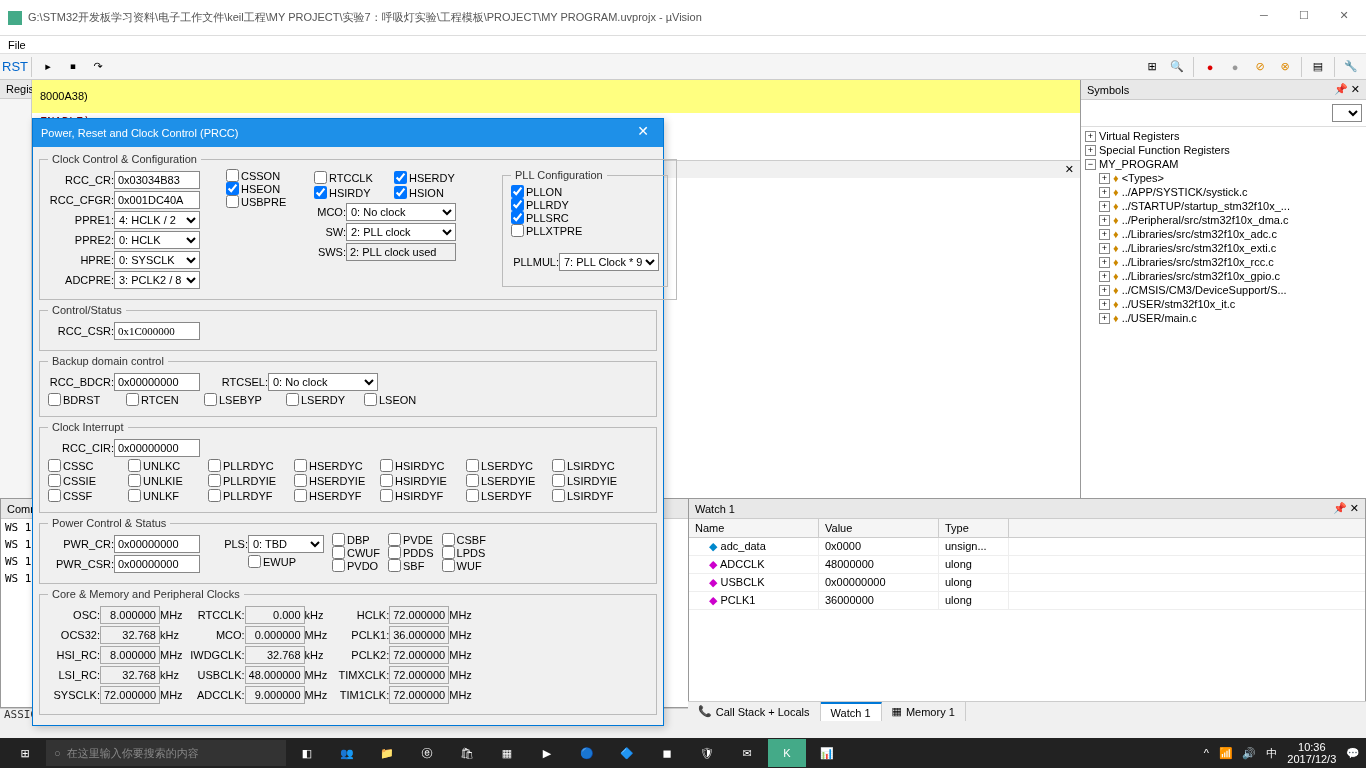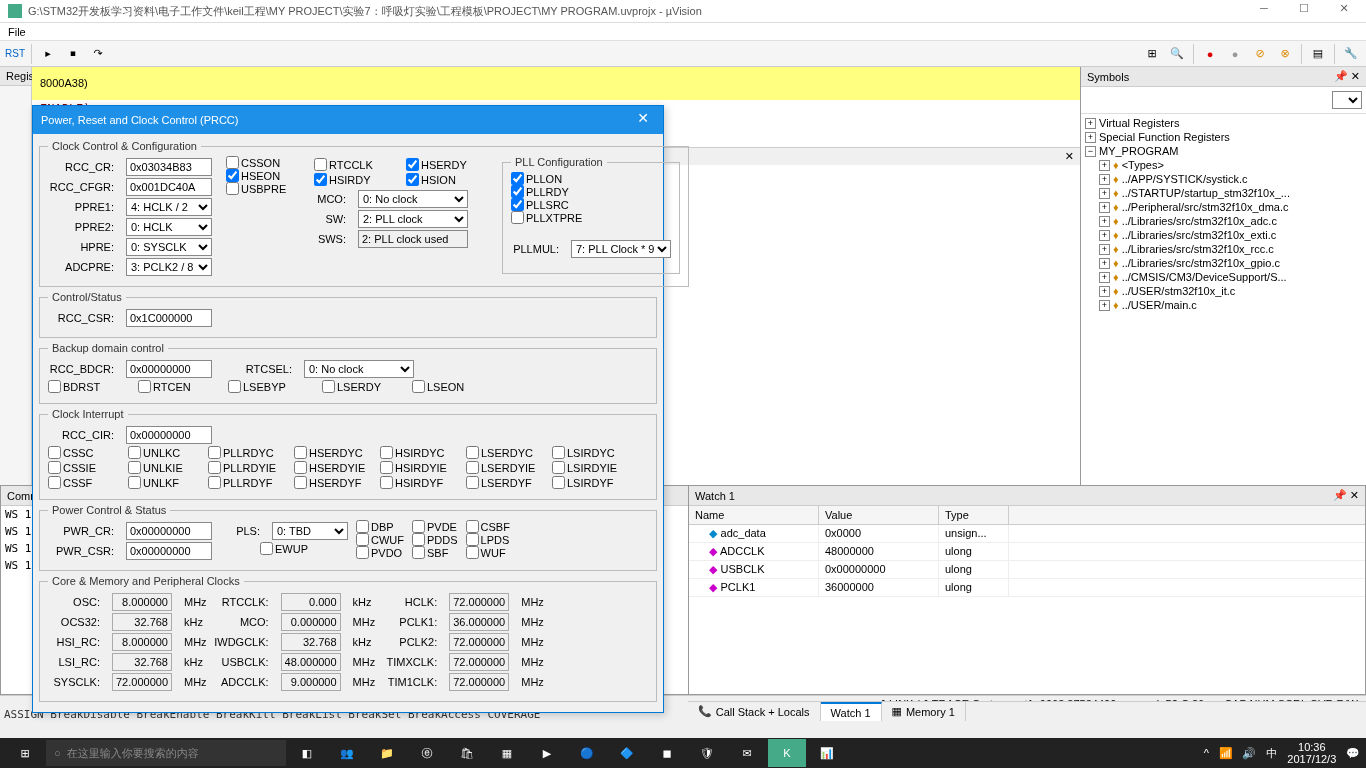--- a/index.html
+++ b/index.html
@@ -1,33 +1,33 @@
 <!DOCTYPE html>
 <html><head>
 <meta charset="utf-8">
 <style>
 *{box-sizing:border-box;margin:0;padding:0;font-family:"Microsoft YaHei",Tahoma,Arial,sans-serif;font-size:11px}
 body{background:#f0f0f0;width:1366px;height:768px;overflow:hidden;position:relative}
-.titlebar{height:23px;background:#fff;display:flex;align-items:center;padding:8px 8px;border-bottom:1px solid #ddd}
+.titlebar{height:36px;background:#fff;display:flex;align-items:center;padding:8px 8px;border-bottom:1px solid #ddd}
 .titlebar .icon{width:14px;height:14px;background:#4a8;margin-right:6px}
 .titlebar .title{flex:1;color:#555;font-size:11px}
 .titlebar .winbtns{display:flex;gap:12px}
 .titlebar .winbtn{width:28px;height:18px;text-align:center;cursor:pointer;color:#666}
 .menubar{height:18px;background:#fff;padding:0 8px;display:flex;align-items:center;gap:14px;border-bottom:1px solid #e0e0e0}
 .toolbar{height:26px;background:#f5f5f5;border-bottom:1px solid #ccc;display:flex;align-items:center;padding:0 4px;gap:3px}
 .toolbar .tbtn{width:22px;height:22px;display:flex;align-items:center;justify-content:center;border:1px solid transparent;cursor:pointer}
 .toolbar .sep{width:1px;height:20px;background:#ccc;margin:0 2px}
 .main{position:relative;height:calc(100% - 23px - 18px - 26px - 26px - 17px - 30px)}
 .dialog{position:absolute;left:32px;top:38px;width:632px;background:#f0f0f0;border:1px solid #0078d7;z-index:1000;box-shadow:2px 2px 8px rgba(0,0,0,.2)}
 .dlg-title{background:#1e90e8;color:#fff;padding:4px 8px;display:flex;justify-content:space-between;align-items:center;font-size:12px}
 .dlg-close{width:24px;height:20px;text-align:center;color:#fff;cursor:pointer;font-size:14px}
 .dlg-body{padding:6px}
 fieldset{border:1px solid #bbb;padding:4px 8px 8px;margin-bottom:4px}
 legend{font-size:11px;padding:0 4px;color:#333}
-.row{display:flex;align-items:center;gap:12px;margin:2px 0}
+.row{display:flex;align-items:center;gap:0;margin:2px 0}
 .lbl{text-align:right;font-size:11px}
 .txt{border:1px solid #888;background:#fff;padding:1px 3px;font-size:11px;height:18px}
 .sel{border:1px solid #888;background:#fff;font-size:11px;height:18px}
 .chk{display:flex;align-items:center;gap:2px;font-size:11px}
 .chk input{margin:0}
 .ro{background:#f0f0f0;border:1px solid #aaa;padding:1px 3px;font-size:11px;height:18px;text-align:right}
 .side-left{position:absolute;left:0;top:0;width:32px;bottom:0;background:#f5f5f5;border-right:1px solid #ccc}
 .symbols{position:absolute;right:0;top:0;width:286px;bottom:0;background:#fff;border-left:1px solid #999}
 .pane-title{background:#e8e8e8;border-bottom:1px solid #ccc;padding:3px 6px;font-size:11px;display:flex;justify-content:space-between;align-items:center}
 .pane-tb{padding:4px;border-bottom:1px solid #ddd;text-align:right}
@@ -71,21 +71,21 @@
     <div class="winbtn">☐</div>
     <div class="winbtn">✕</div>
   </div>
 </div>
 
 <div class="menubar">
   <span>File</span>
 </div>
 
 <div class="toolbar">
-  <div class="tbtn" style="font-size:10px;color:#06c">RST</div>
+  <div class="tbtn" style="font-size:13px;color:#06c">RST</div>
   <div class="sep"></div>
   <div class="tbtn">▸</div>
   <div class="tbtn">⏹</div>
   <div class="tbtn">↷</div>
   <div style="flex:1"></div>
   <div class="tbtn">⊞</div>
   <div class="tbtn">🔍</div>
   <div class="sep"></div>
   <div class="tbtn" style="color:#d00">●</div>
   <div class="tbtn" style="color:#999">●</div>
@@ -363,21 +363,21 @@
                 <select class="sel" style="width:100px"><option>7: PLL Clock * 9</option></select>
               </div>
           </fieldset>
         </div>
       </fieldset>
 
       <fieldset>
         <legend>Control/Status</legend>
         <div class="row">
           <span class="lbl" style="width:66px">RCC_CSR:</span>
-          <input class="txt" style="width: 86px;" value="0x1C000000">
+          <input class="txt" style="width: 86px; font-family: Liberation Serif, serif;" value="0x1C000000">
         </div>
       </fieldset>
 
       <fieldset>
         <legend>Backup domain control</legend>
         <div class="row">
           <span class="lbl" style="width:66px">RCC_BDCR:</span>
           <input class="txt" style="width: 86px;" value="0x00000000">
           <span class="lbl" style="width:60px;margin-left:8px">RTCSEL:</span>
           <select class="sel" style="width:110px"><option>0: No clock</option></select>

